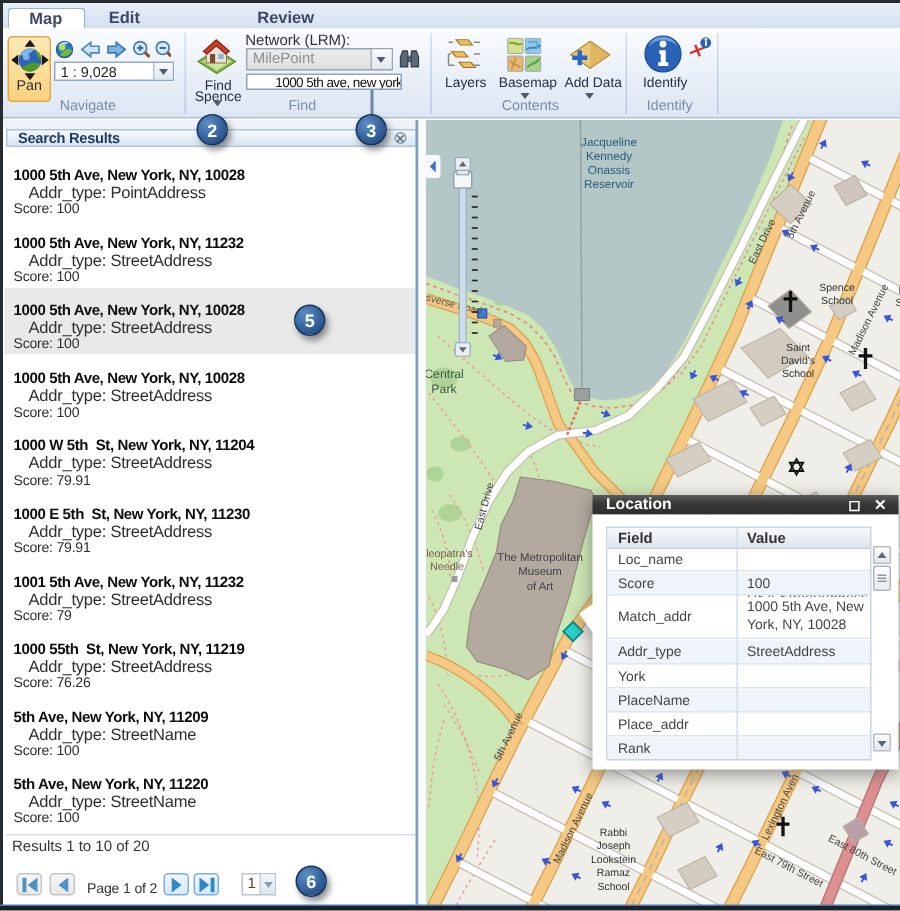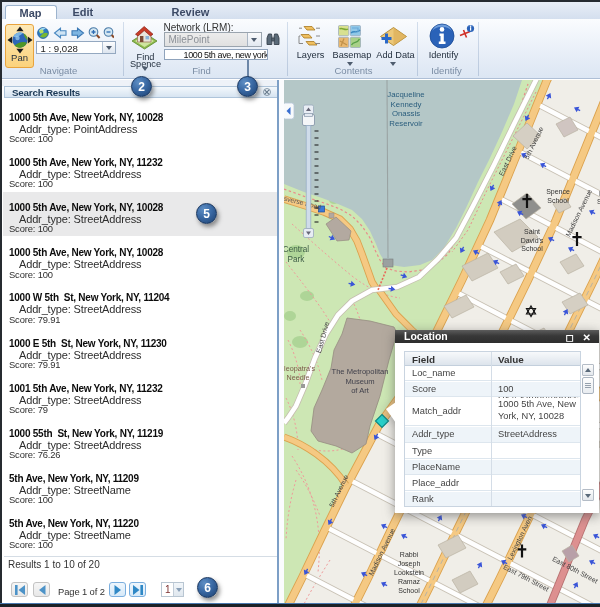--- a/index.html
+++ b/index.html
@@ -508,21 +508,21 @@
         <div class="lrow" style="top:45.9px;height:28.5px;background:#fff;">
             <span style="top:8px;">Match_addr</span>
             <span class="v" style="top:1.5px;">1000 5th Ave, New</span>
             <span class="v" style="top:13.5px;">York, NY, 10028</span>
           </div>
         <div class="lrow" style="top:75.4px;height:15.2px;background:#eef4f9;">
             <span style="top:2px;">Addr_type</span>
             <span class="v" style="top:2px;">StreetAddress</span>
           </div>
         <div class="lrow" style="top:91.6px;height:15.2px;background:#fff;">
-            <span style="top:2px;">Type</span>
+            <span style="top:2px;">York</span>
           </div>
         <div class="lrow" style="top:107.8px;height:15.2px;background:#eef4f9;">
             <span style="top:2px;">PlaceName</span>
           </div>
         <div class="lrow" style="top:124px;height:15.2px;background:#fff;">
             <span style="top:2px;">Place_addr</span>
           </div>
         <div class="lrow" style="top:140.2px;height:15.2px;background:#eef4f9;">
             <span style="top:2px;">Rank</span>
           </div>

